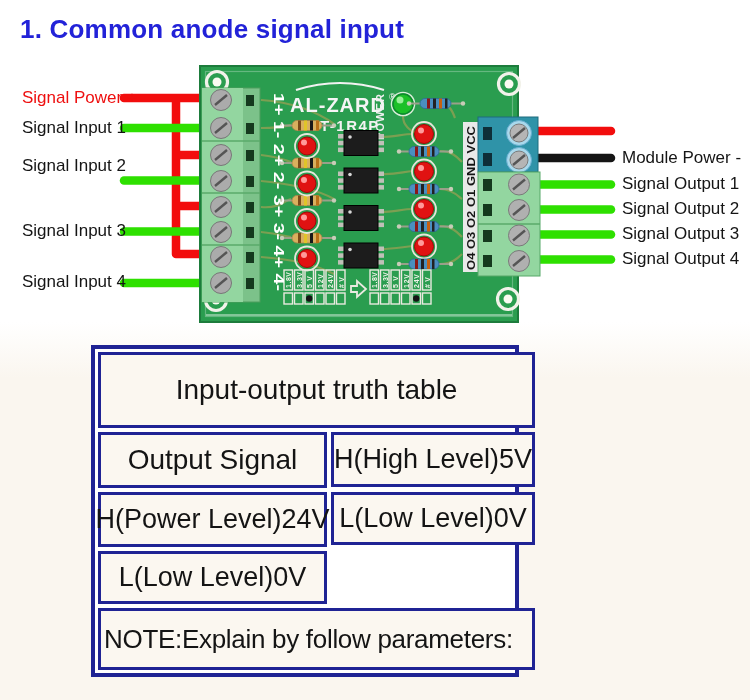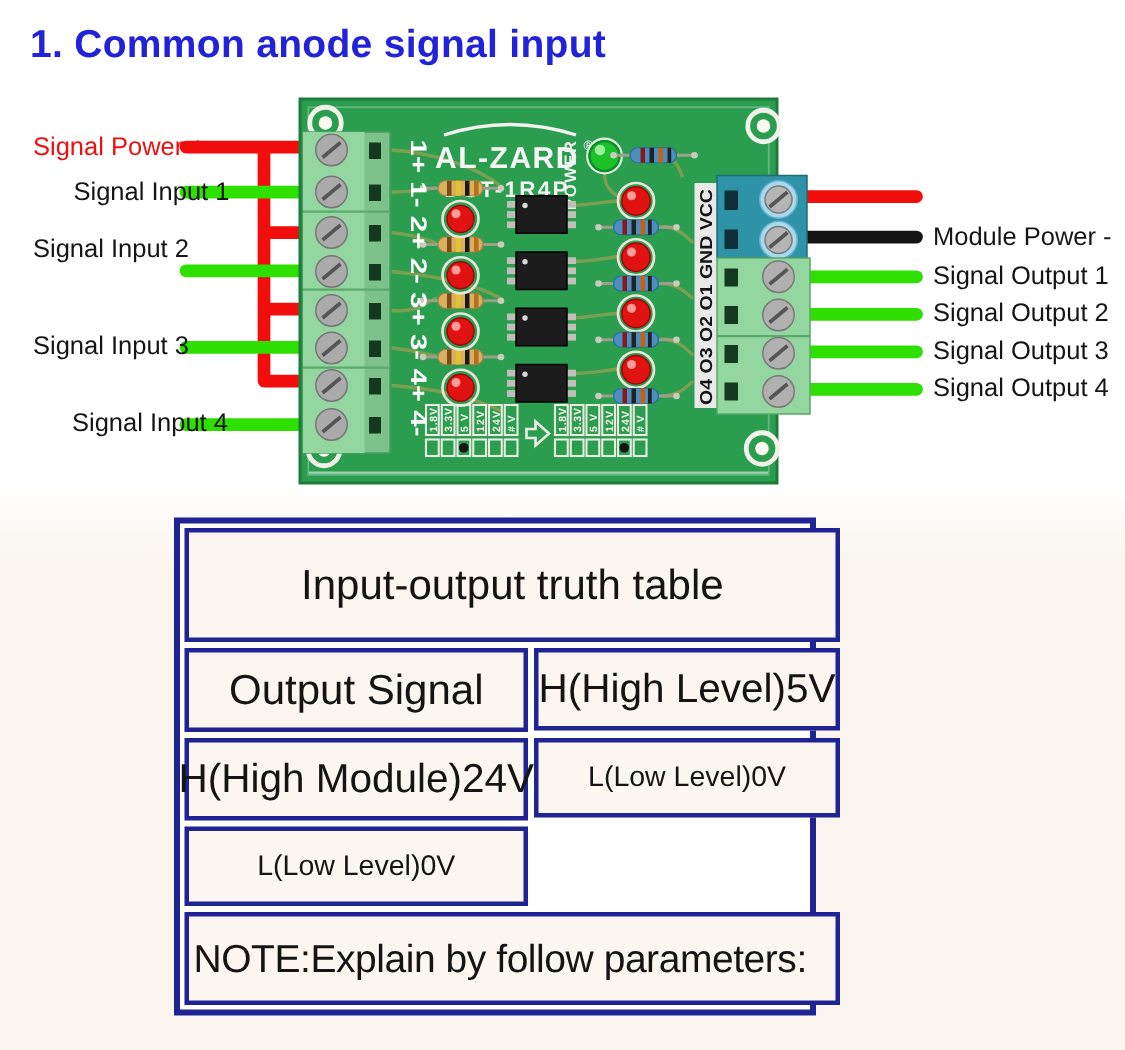--- a/index.html
+++ b/index.html
@@ -4,30 +4,30 @@
 <style>
   html,body{margin:0;padding:0;}
   body{font-family:"Liberation Sans", sans-serif;}
   #stage{position:relative;width:750px;height:700px;overflow:hidden;
     background:linear-gradient(180deg,#ffffff 0%,#ffffff 46%,#faf6ef 54%,#faf6ef 100%);}
   #page-title{position:absolute;left:20px;top:14px;font-size:26px;font-weight:600;
     color:#2222d8;letter-spacing:0.2px;}
   #board-svg{position:absolute;left:0;top:0;}
   .wire-label{position:absolute;height:22px;line-height:22px;font-size:17px;color:#151515;white-space:nowrap;}
   .wire-label.red{color:#ee0f0f;text-align:center;}
-  .truth-table{position:absolute;left:116px;top:345px;width:428px;box-sizing:border-box;
+  .truth-table{position:absolute;left:91px;top:345px;width:428px;box-sizing:border-box;
     border:4px solid #1f2394;background:#ffffff;padding:3px;display:grid;
     grid-template-columns:229px 1fr;gap:4px;}
   .tt-cell{border:3px solid #1f2394;background:#fbf7f0;display:flex;align-items:center;
     justify-content:center;font-size:28px;color:#141414;box-sizing:content-box;white-space:nowrap;}
   .tt-span{grid-column:1 / 3;}
   .tt-title{height:70px;}
   .tt-head{height:50px;}
   .tt-h{height:49px;font-size:27px;}
-  .tt-l{height:47px;font-size:19px;}
+  .tt-l{height:47px;font-size:27px;}
   .tt-note{height:56px;flex-direction:column;align-items:flex-start;justify-content:center;
     font-size:26px;line-height:27px;padding-left:3px;letter-spacing:-0.3px;}
 </style>
 </head>
 <body>
 
 <div id="stage">
 
   <div id="page-title">1. Common anode signal input</div>
 
@@ -445,36 +445,36 @@
           </g>
         <g>
             <circle cx="519" cy="261" r="10.5" fill="#b0b0b0" stroke="#7a7a7a"></circle>
             <line x1="513" y1="266" x2="525" y2="256" stroke="#555555" stroke-width="2.4"></line>
           </g>
       </g>
     </g>
   </svg>
 
   <div class="wire-label red" style="left:22px;top:87px;">Signal Power +</div>
-  <div class="wire-label" style="left:22px;top:117px;margin-left:27px;">Signal Input 1</div>
+  <div class="wire-label" style="left:22px;top:117px;">Signal Input 1</div>
   <div class="wire-label" style="left:22px;top:155px;">Signal Input 2</div>
   <div class="wire-label" style="left:22px;top:220px;">Signal Input 3</div>
-  <div class="wire-label" style="left:22px;top:271px;margin-left:26px;">Signal Input 4</div>
+  <div class="wire-label" style="left:22px;top:271px;">Signal Input 4</div>
 
   <div class="wire-label" style="left:622px;top:147px;">Module Power -</div>
   <div class="wire-label" style="left:622px;top:173px;">Signal Output 1</div>
   <div class="wire-label" style="left:622px;top:198px;">Signal Output 2</div>
   <div class="wire-label" style="left:622px;top:223px;">Signal Output 3</div>
   <div class="wire-label" style="left:622px;top:248px;">Signal Output 4</div>
 
   <div class="truth-table">
     <div class="tt-cell tt-span tt-title">Input-output truth table</div>
     <div class="tt-cell tt-head">Output Signal</div>
     <div class="tt-cell tt-h">H(High Level)5V</div>
-    <div class="tt-cell tt-h">H(High Module)24V</div>
+    <div class="tt-cell tt-h">H(Power Level)24V</div>
     <div class="tt-cell tt-l">L(Low Level)0V</div>
     <div class="tt-cell tt-l">L(Low Level)0V</div>
     <div class="tt-cell tt-span tt-note">
       <span>NOTE:Explain by follow parameters:</span>
     </div>
   </div>
 
 </div>
 
 </body></html>

